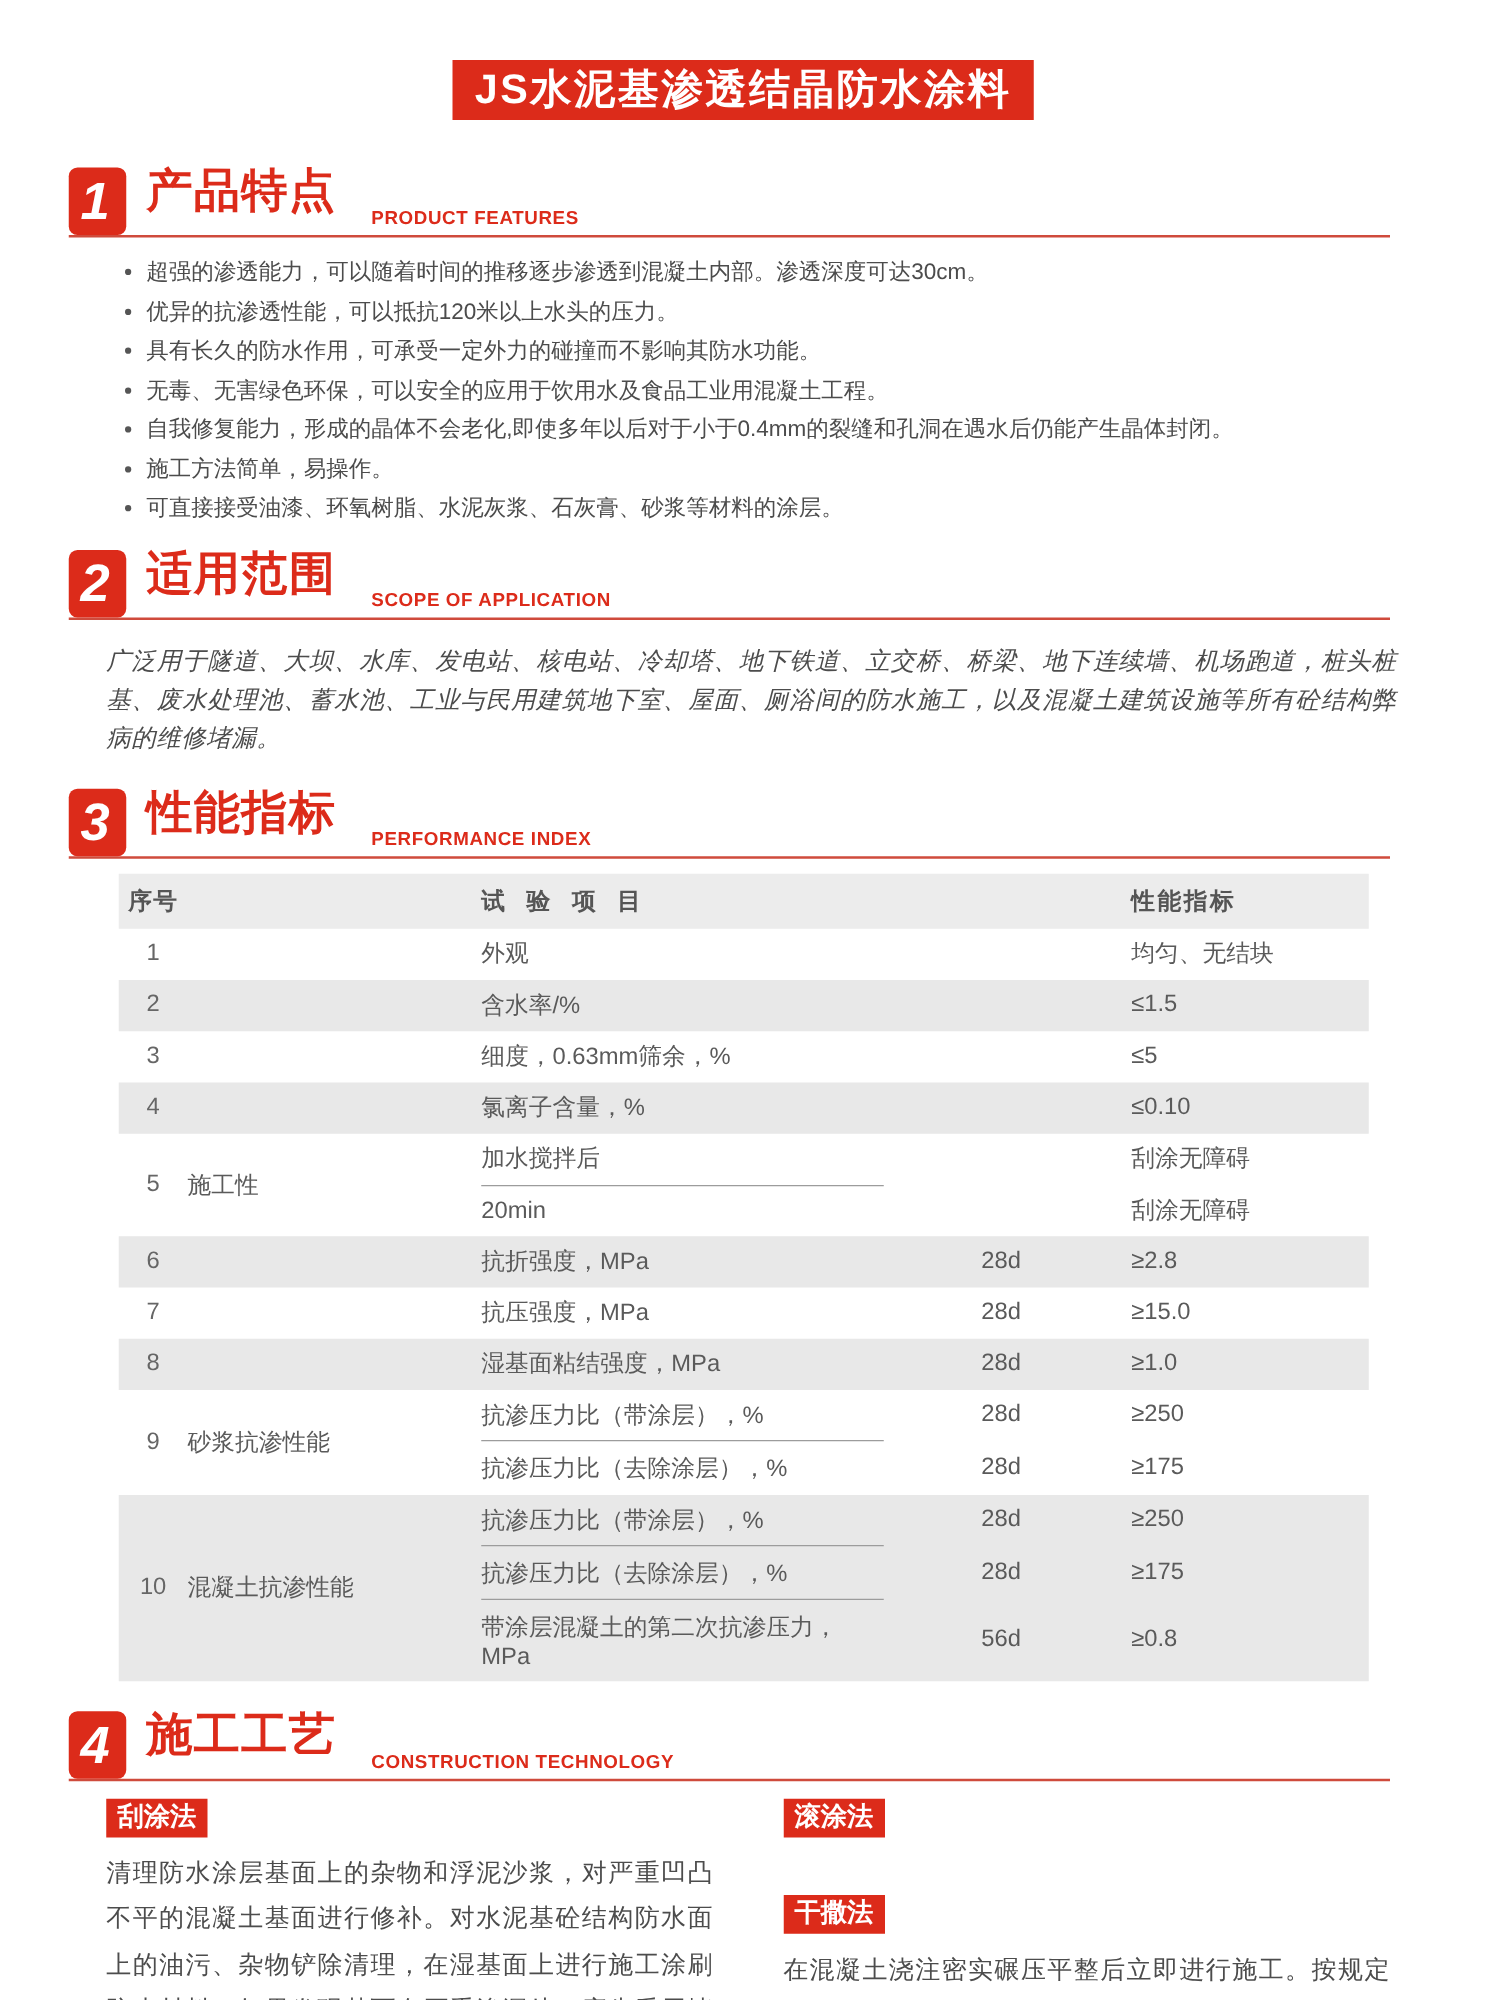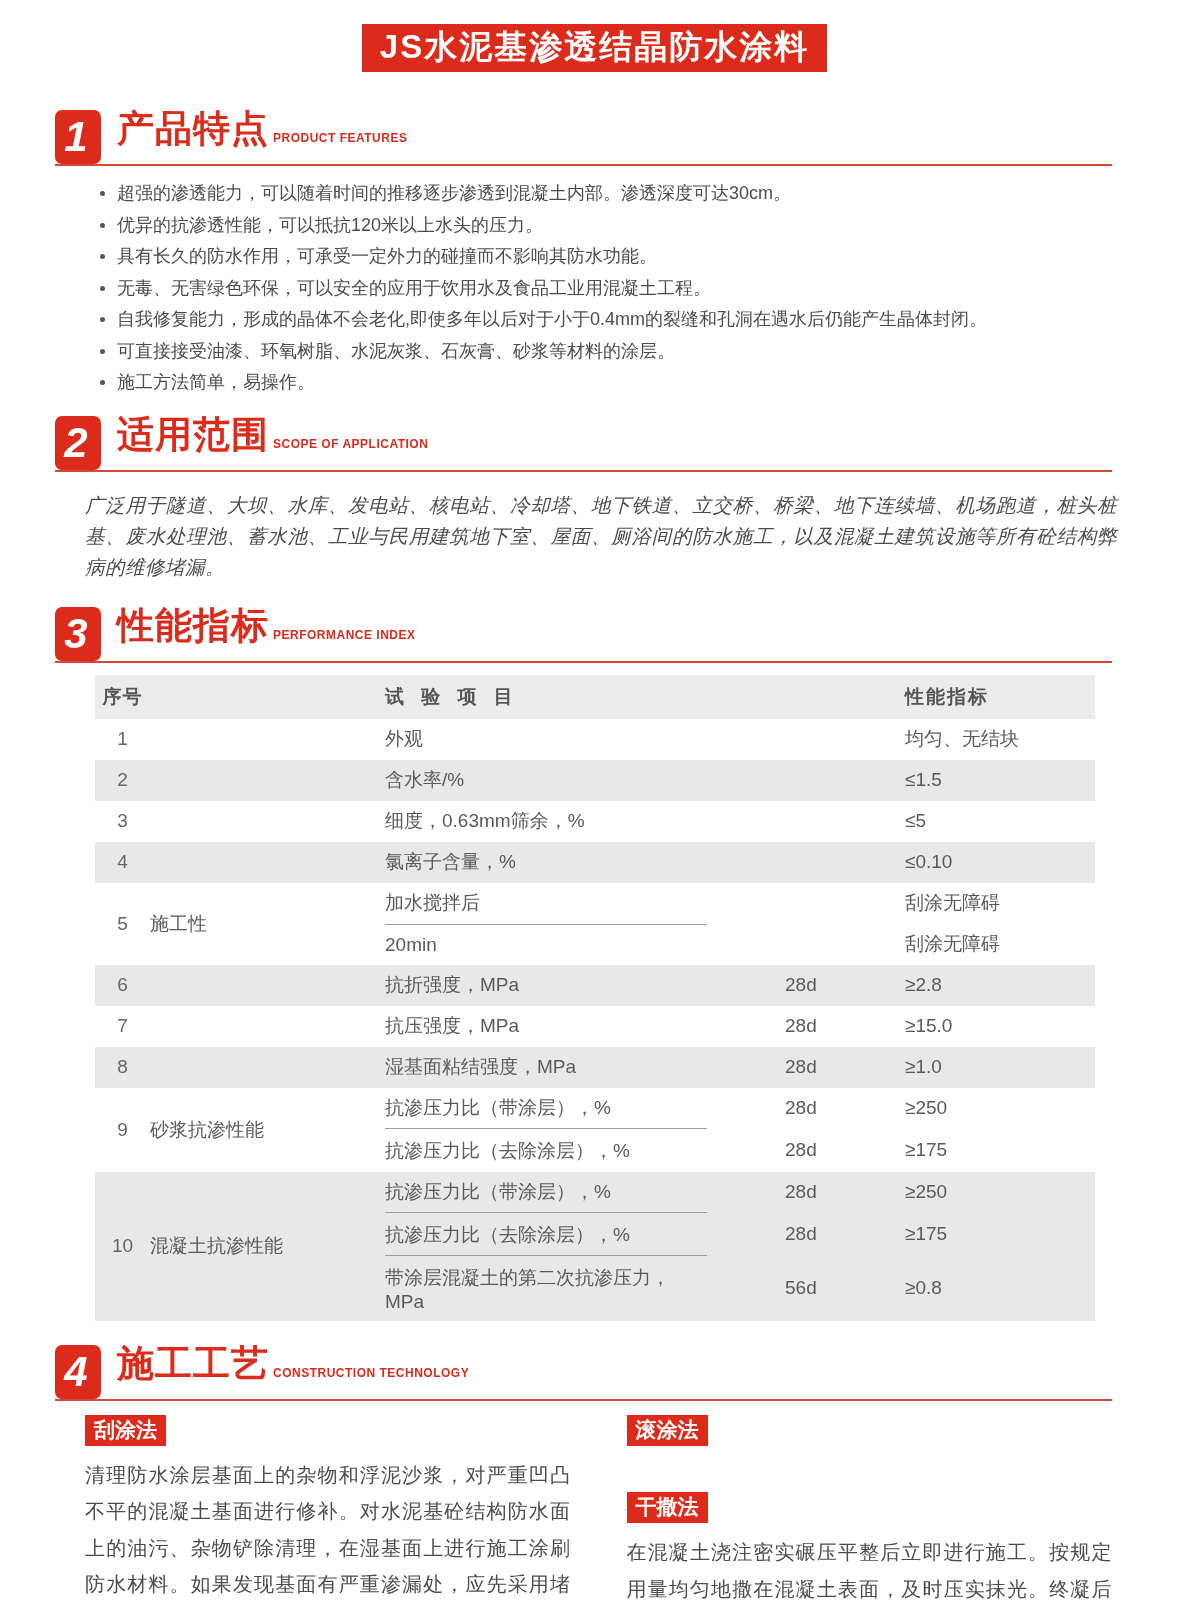--- a/index.html
+++ b/index.html
@@ -11,21 +11,21 @@
     --headshade:#ececec;
   }
   *{box-sizing:border-box;margin:0;padding:0;}
   html,body{background:#fff;}
   body{
     width:1189px;height:1600px;overflow:hidden;position:relative;
     font-family:"Liberation Sans","DejaVu Sans",sans-serif;
     color:var(--ink);
   }
   
-  .banner-wrap{display:flex;justify-content:center;padding-top:24px;}
+  .banner-wrap{display:flex;justify-content:center;padding-top:24px;margin-top:24px;}
   .banner{
     background:var(--red);color:#fff;font-size:33px;font-weight:bold;
     letter-spacing:2px;padding:5px 18px 7px;line-height:1.1;
   }
   
   .sec-head{
     display:flex;align-items:flex-end;
     margin:0 77px 0 55px;
     border-bottom:2px solid var(--red-soft);
     height:58px;
@@ -34,22 +34,22 @@
     width:46px;height:54px;background:var(--red);border-radius:7px;
     color:#fff;font-size:42px;font-weight:bold;font-style:italic;
     display:flex;align-items:center;justify-content:center;
     flex:0 0 auto;line-height:1;padding-right:4px;
   }
   .sec-title{
     color:var(--red);font-size:37px;font-weight:bold;line-height:1;
     margin-left:16px;padding-bottom:17px;letter-spacing:1px;
   }
   .sec-sub{
-    color:var(--red);font-size:12px;font-weight:bold;line-height:1;
-    margin-left:4px;padding-bottom:20px;letter-spacing:.5px;
+    color:var(--red);font-size:15px;font-weight:bold;line-height:1;
+    margin-left:28px;padding-bottom:6px;letter-spacing:.5px;
   }
   
   .features{margin:16px 70px 0 100px;}
   .feature-item{
     display:flex;align-items:flex-start;
     font-size:18px;line-height:1.25;margin-bottom:9px;color:var(--ink);
   }
   .dot{
     flex:0 0 auto;width:5px;height:5px;border-radius:50%;
     background:#555;margin:9px 12px 0 0;
@@ -125,25 +125,25 @@
     <div class="feature-item">
       <span class="dot"></span>
       <span>无毒、无害绿色环保，可以安全的应用于饮用水及食品工业用混凝土工程。</span>
     </div>
     <div class="feature-item">
       <span class="dot"></span>
       <span>自我修复能力，形成的晶体不会老化,即使多年以后对于小于0.4mm的裂缝和孔洞在遇水后仍能产生晶体封闭。</span>
     </div>
     <div class="feature-item">
       <span class="dot"></span>
+      <span>施工方法简单，易操作。</span>
+    </div>
+    <div class="feature-item">
+      <span class="dot"></span>
       <span>可直接接受油漆、环氧树脂、水泥灰浆、石灰膏、砂浆等材料的涂层。</span>
-    </div>
-    <div class="feature-item">
-      <span class="dot"></span>
-      <span>施工方法简单，易操作。</span>
     </div>
   </div>
 
 <div class="sec-head mt-s2">
   <div class="num-box">2</div>
   <div class="sec-title">适用范围</div>
   <div class="sec-sub">SCOPE OF APPLICATION</div>
 </div>
 <div class="scope-text">广泛用于隧道、大坝、水库、发电站、核电站、冷却塔、地下铁道、立交桥、桥梁、地下连续墙、机场跑道，桩头桩基、废水处理池、蓄水池、工业与民用建筑地下室、屋面、厕浴间的防水施工，以及混凝土建筑设施等所有砼结构弊病的维修堵漏。</div>
 

